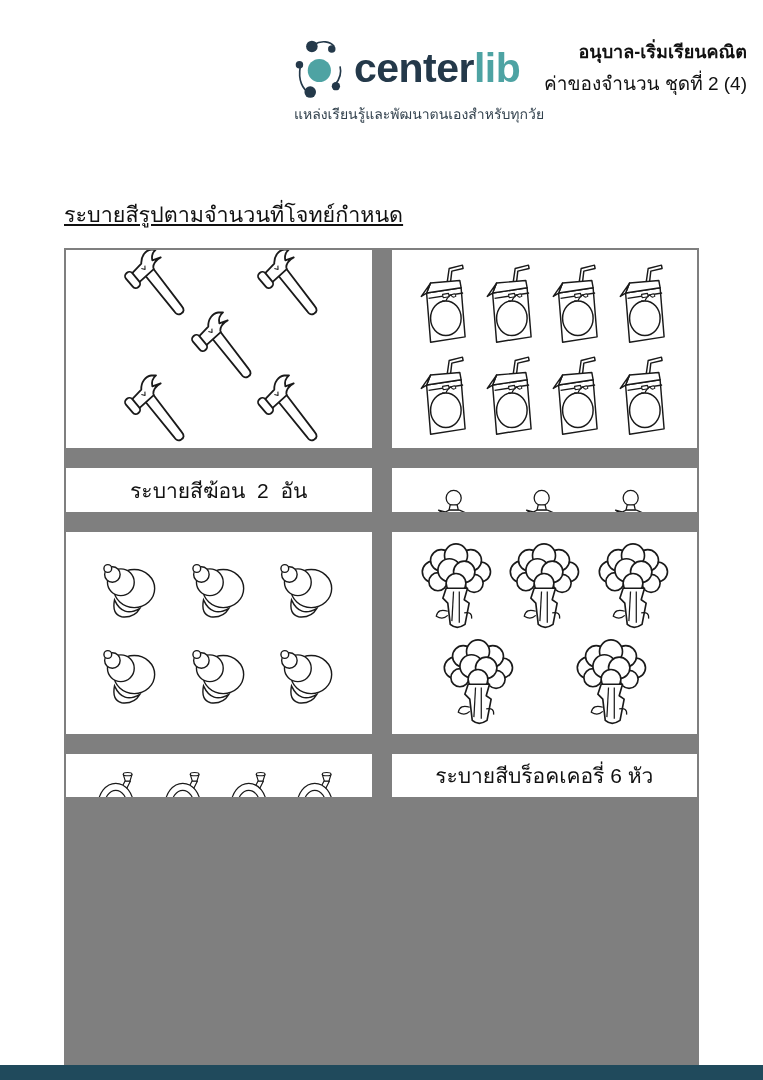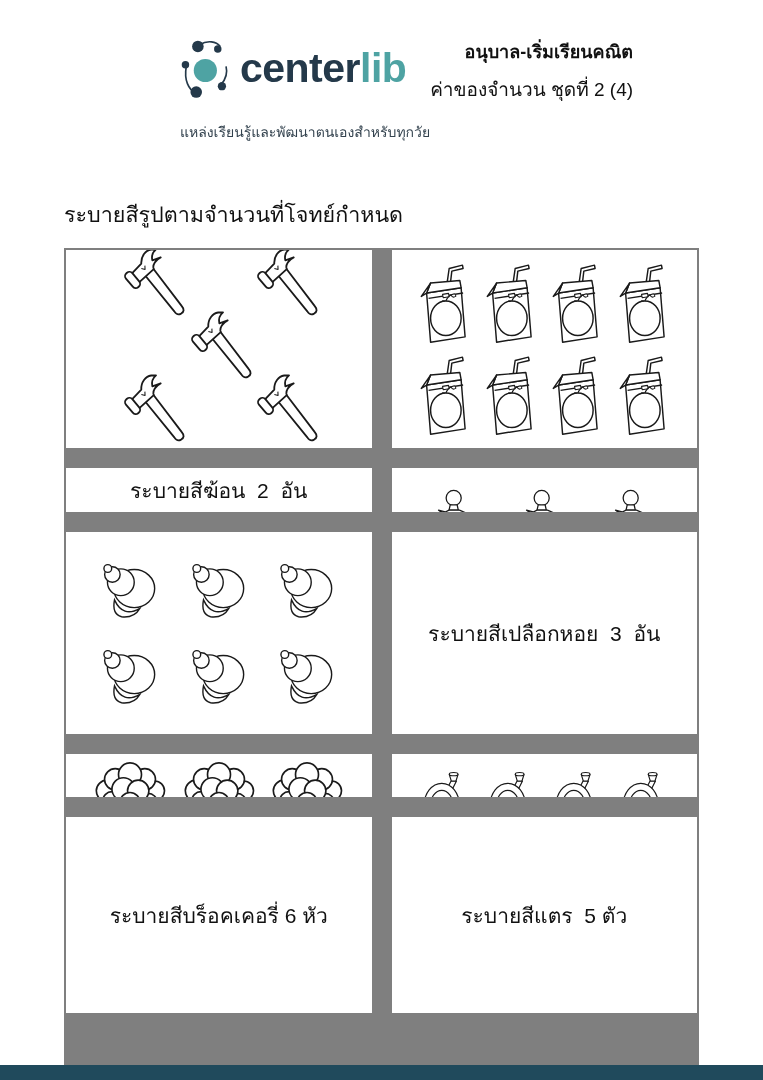--- a/index.html
+++ b/index.html
@@ -1,33 +1,33 @@
 <!DOCTYPE html>
 <html><head>
 <meta charset="utf-8">
 <style>
   html,body{margin:0;padding:0;background:#ffffff;}
   .page{
     position:relative;width:763px;height:1080px;background:#fff;overflow:hidden;
     font-family:"Liberation Sans","DejaVu Sans",sans-serif;color:#111;
   }
   
-  .header{position:absolute;top:36px;left:64px;right:16px;display:flex;justify-content:center;align-items:flex-start;}
+  .header{position:absolute;top:36px;left:64px;right:16px;display:flex;justify-content:flex-end;align-items:flex-start;}
   .logo{display:flex;flex-direction:column;}
   .logo-top{display:flex;align-items:center;gap:4px;}
   .logo-icon{width:58px;height:64px;flex:0 0 auto;}
   .brand{font-size:41px;font-weight:700;letter-spacing:-0.5px;line-height:1;color:#24394a;}
   .brand .lib{color:#4ea3a3;}
-  .tagline{font-size:14px;color:#33424e;margin-top:21px;margin-left:2px;}
+  .tagline{font-size:14px;color:#33424e;margin-top:3px;margin-left:2px;}
   .titles{text-align:right;margin-top:6px;}
   .doc-title{font-size:18px;font-weight:700;line-height:1.2;}
-  .doc-subtitle{font-size:19px;margin-top:10px;}
+  .doc-subtitle{font-size:19px;margin-top:4px;}
   
   .name-line{position:absolute;top:153px;left:64px;font-size:21.5px;white-space:pre;}
-  .instruction{position:absolute;top:197px;left:64px;font-size:21.5px;}
+  .instruction{position:absolute;top:197px;left:64px;font-size:21.5px;text-decoration:underline;}
   
   .grid{
     position:absolute;top:248px;left:64px;width:635px;
     display:grid;grid-template-columns:1fr 1fr;
     grid-template-rows:198px 44px 202px 43px 196px 47px;
     background:#7f7f7f;gap:20px;border:2px solid #7f7f7f;box-sizing:border-box;
   }
   .cell{background:#fff;}
   .image-cell{display:flex;flex-direction:column;justify-content:space-evenly;padding:4px 8px;box-sizing:border-box;overflow:hidden;}
   .icon-row{display:flex;justify-content:space-around;align-items:center;padding:0 12px;}
@@ -251,21 +251,20 @@
             <use href="#sym-shell"></use>
           </svg>
           <svg class="icon icon--shell">
             <use href="#sym-shell"></use>
           </svg>
           <svg class="icon icon--shell">
             <use href="#sym-shell"></use>
           </svg>
         </div>
       </div>
-      <div class="cell caption-cell">ระบายสีเปลือกหอย  3  อัน</div>
       <div class="cell image-cell cell-broccoli">
         <div class="icon-row">
           <svg class="icon icon--broccoli">
             <use href="#sym-broccoli"></use>
           </svg>
           <svg class="icon icon--broccoli">
             <use href="#sym-broccoli"></use>
           </svg>
           <svg class="icon icon--broccoli">
             <use href="#sym-broccoli"></use>
@@ -298,17 +297,16 @@
         <div class="icon-row">
           <svg class="icon icon--horn-horizontal">
             <use href="#sym-horn-side"></use>
           </svg>
           <svg class="icon icon--horn-horizontal">
             <use href="#sym-horn-side"></use>
           </svg>
         </div>
       </div>
       <div class="cell caption-cell">ระบายสีบร็อคเคอรี่ 6 หัว</div>
-      <div class="cell caption-cell">ระบายสีแตร  5 ตัว</div>
     </div>
 
   <div class="footer-bar"></div>
 </div>
 
 </body></html>

